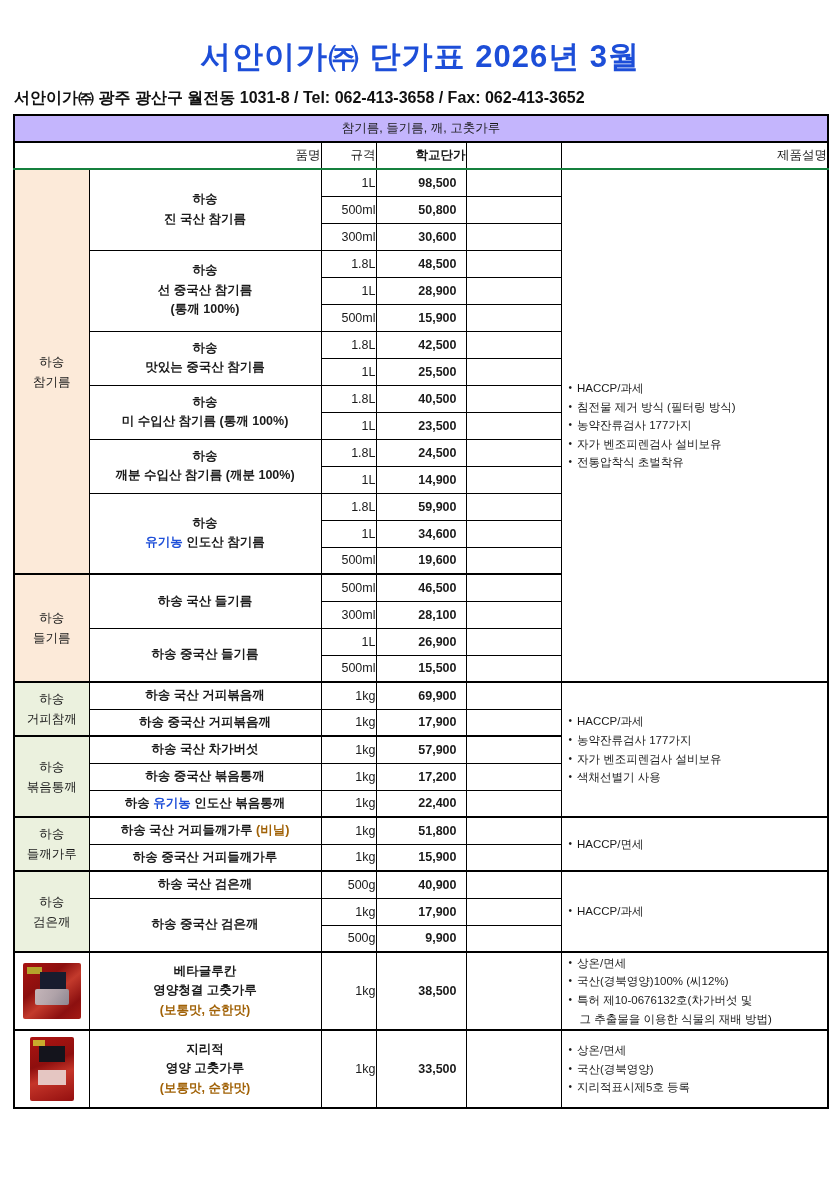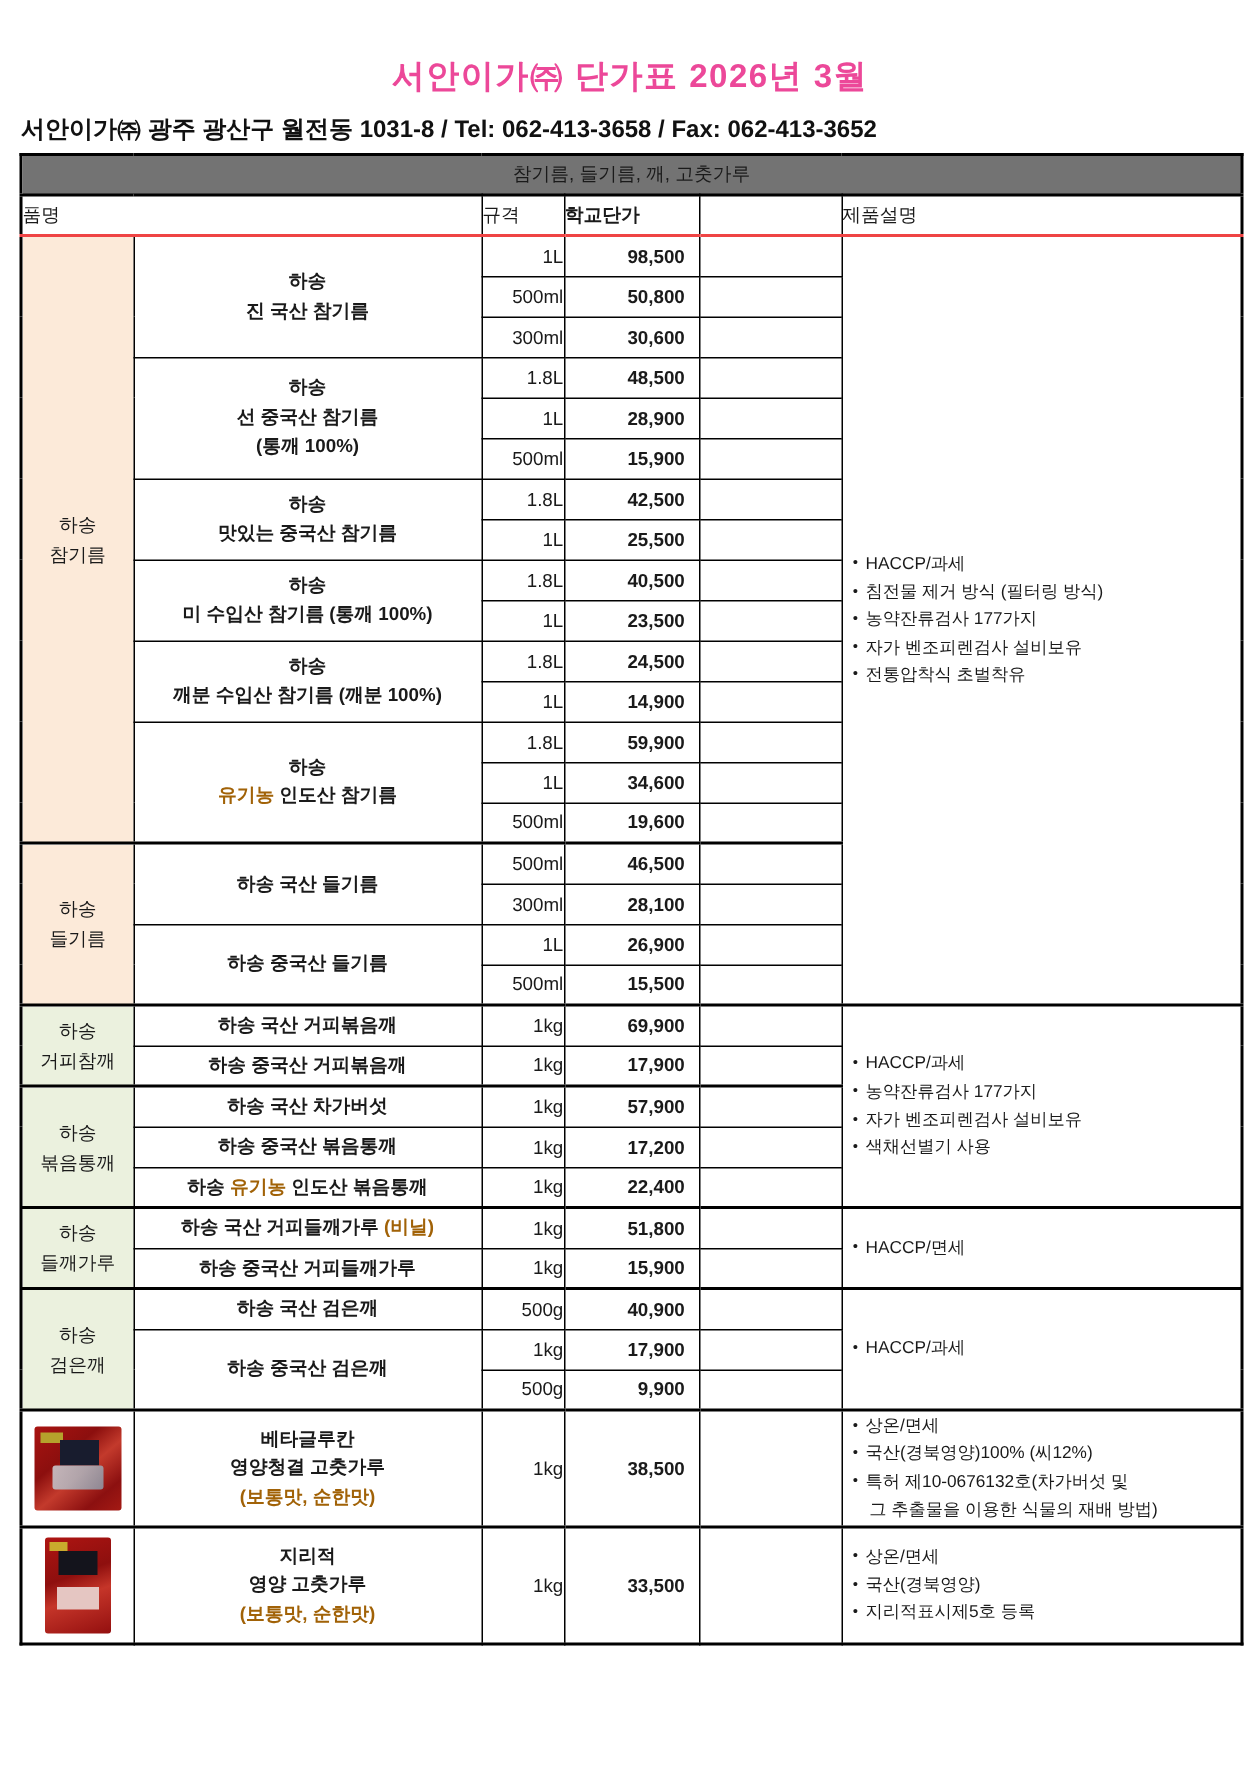--- a/index.html
+++ b/index.html
@@ -1,36 +1,36 @@
 <!DOCTYPE html>
 <html><head>
 <meta charset="utf-8">
 <style>
   html,body{margin:0;padding:0;background:#ffffff;}
   body{width:840px;height:1189px;position:relative;font-family:"Liberation Sans",sans-serif;color:#1a1a1a;}
-  .title{ text-align:center;font-weight:bold;font-size:22px;margin:36px 0 10px 0;letter-spacing:1px;color:#ec4899;}
+  .title{ text-align:center;font-weight:bold;font-size:31px;margin:36px 0 10px 0;letter-spacing:1px;color:#1d4ed8;}
   .address{font-size:16px;font-weight:bold;margin:0 0 5px 14px;color:#111;}
   table.price{border-collapse:collapse;table-layout:fixed;margin-left:13px;width:814px;border:2px solid #000;}
   td{border:1px solid #000;font-size:12.5px;padding:0;vertical-align:middle;overflow:hidden;}
-  tr.banner td{background:#737373;text-align:center;height:19px;border-bottom:2px solid #000;}
-  tr.head td{height:19px;text-align:left;border-bottom:2px solid #ef4444;}
+  tr.banner td{background:#c4b5fd;text-align:center;height:19px;border-bottom:2px solid #000;}
+  tr.head td{height:19px;text-align:right;border-bottom:2px solid #15803d;}
   tr.head td.bold{font-weight:bold;}
   tbody tr{height:27px;}
   tr.pepper{height:78px;margin-left:44px;}
   tr.sec td{border-top:2px solid #000;}
   td.cat{background:#fcead9;text-align:center;line-height:1.6;border-right:1px solid #000;}
   td.cat.green{background:#ebf1de;}
   td.name{text-align:center;font-weight:bold;line-height:1.55;}
   td.spec{text-align:right;}
   td.price{text-align:right;padding-right:9px;font-weight:bold;}
   td.empty{background:#fff;}
   td.desc{font-size:11.5px;padding-left:7px;padding-right:4px;line-height:1.62;}
   td.desc .bullet::before{content:"•";margin-right:5px;font-size:10px;position:relative;top:-1px;}
   td.desc .nb{padding-left:11px;}
-  .red{color:#a16207;}
+  .red{color:#1d4ed8;}
   .blue{color:#a16207;}
   td.photo{text-align:center;}
   .ph{margin:0 auto;position:relative;overflow:hidden;border-radius:2px;}
   .ph1{width:58px;height:56px;background:linear-gradient(140deg,#a81311 0%,#8c0f0e 35%,#c33a2c 55%,#8c1010 80%,#a41a14 100%);}
   .ph1 .lbl{position:absolute;left:17px;top:9px;width:26px;height:17px;background:#181c2e;}
   .ph1 .shine{position:absolute;left:12px;top:26px;width:34px;height:16px;background:linear-gradient(120deg,#cfd3d8,#8d9aa8);opacity:.85;border-radius:2px;}
   .ph1 .logo{position:absolute;left:4px;top:4px;width:15px;height:7px;background:#b5a22c;}
   .ph2{width:44px;height:64px;background:linear-gradient(160deg,#ae1512 0%,#8e0f0e 40%,#c53529 60%,#930f0f 100%);}
   .ph2 .lbl{position:absolute;left:9px;top:9px;width:26px;height:16px;background:#14141c;}
   .ph2 .lbl2{position:absolute;left:8px;top:33px;width:28px;height:15px;background:#e5c6c2;}

